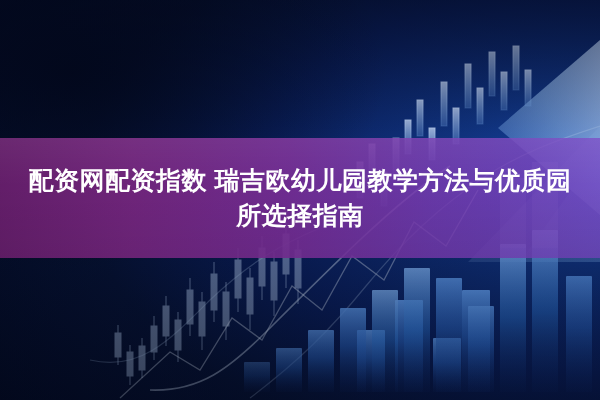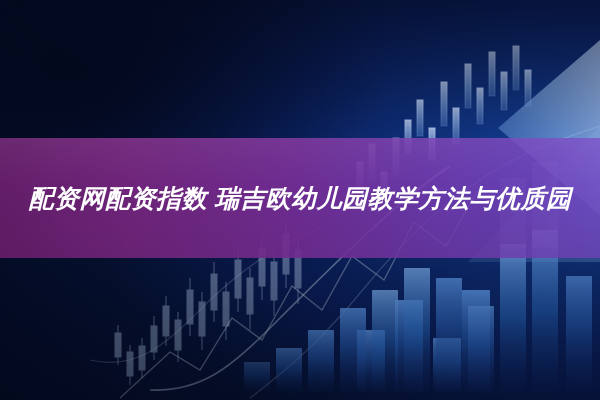--- a/index.html
+++ b/index.html
@@ -79,21 +79,20 @@
     padding: 0 10px;
   }
   .title-line {
     color: #ffffff;
     font-size: 25px;
     font-weight: bold;
     line-height: 35px;
     letter-spacing: 0.5px;
     text-align: center;
     white-space: nowrap;
-    font-style: italic;
   }
 </style>
 </head>
 <body>
 
 <div id="banner">
 
   <div class="bg-base"></div>
 
   <svg class="svg-layer" viewBox="0 0 600 400" preserveAspectRatio="none">
@@ -239,15 +238,16 @@
     </g>
   </svg>
 
   <div class="bg-vignette"></div>
 
   <div class="title-band"></div>
   <div class="title-band-sheen"></div>
 
   <div class="title-wrap">
     <div class="title-line">配资网配资指数 瑞吉欧幼儿园教学方法与优质园</div>
+    <div class="title-line">所选择指南</div>
   </div>
 
 </div>
 
 </body></html>

